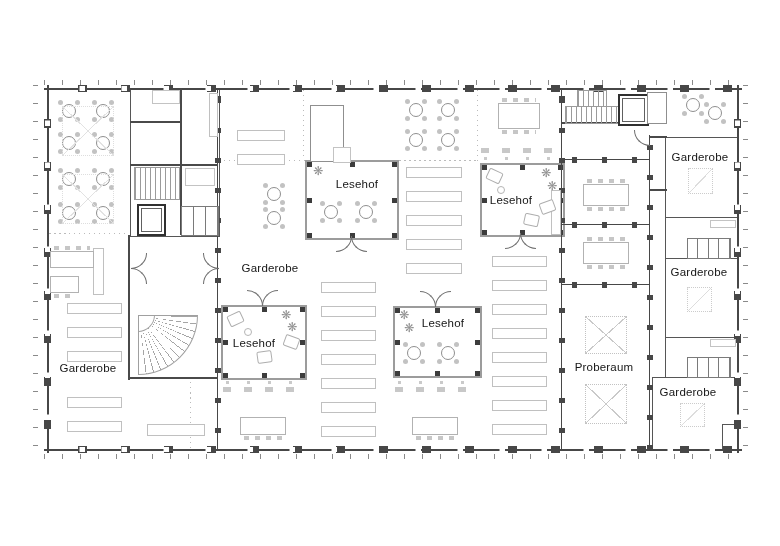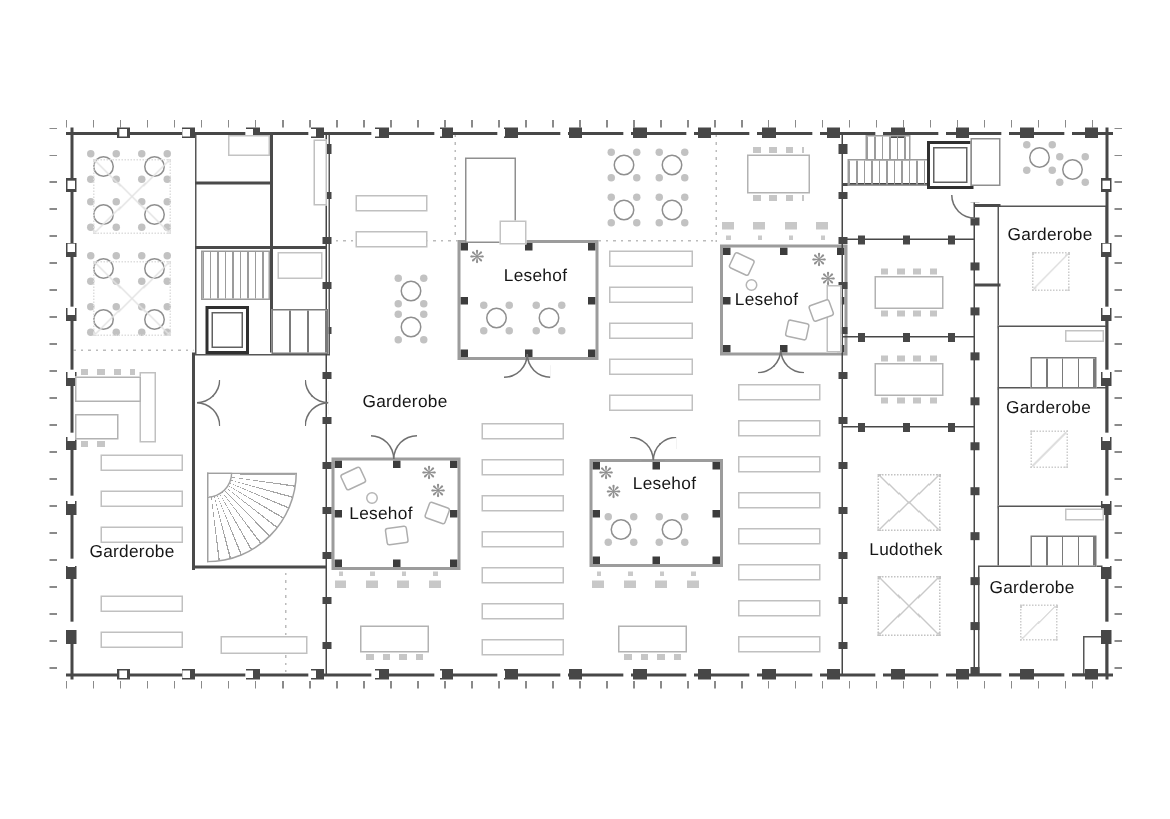--- a/index.html
+++ b/index.html
@@ -131,21 +131,21 @@
   <div class="court" style="left:393px;top:306px;width:85px;height:68px"></div>
 
   <div class="fan"></div>
 
   <div class="lbl" style="left:88px;top:368px">Garderobe</div>
   <div class="lbl" style="left:270px;top:268px">Garderobe</div>
   <div class="lbl" style="left:357px;top:184px">Lesehof</div>
   <div class="lbl" style="left:511px;top:200px">Lesehof</div>
   <div class="lbl" style="left:254px;top:343px">Lesehof</div>
   <div class="lbl" style="left:443px;top:323px">Lesehof</div>
-  <div class="lbl" style="left:604px;top:367px">Ludothek</div>
+  <div class="lbl" style="left:604px;top:367px">Proberaum</div>
   <div class="lbl" style="left:700px;top:157px">Garderobe</div>
   <div class="lbl" style="left:699px;top:272px">Garderobe</div>
   <div class="lbl" style="left:688px;top:392px">Garderobe</div>
 <div class="shelf" style="left: 237px; top: 130px; width: 46px; height: 9px;"></div>
     <div class="shelf" style="left: 237px; top: 154px; width: 46px; height: 9px;"></div>
     <div class="shelf" style="left: 321px; top: 282px; width: 53px; height: 9px;"></div>
     <div class="shelf" style="left: 321px; top: 306px; width: 53px; height: 9px;"></div>
     <div class="shelf" style="left: 321px; top: 330px; width: 53px; height: 9px;"></div>
     <div class="shelf" style="left: 321px; top: 354px; width: 53px; height: 9px;"></div>
     <div class="shelf" style="left: 321px; top: 378px; width: 53px; height: 9px;"></div>

